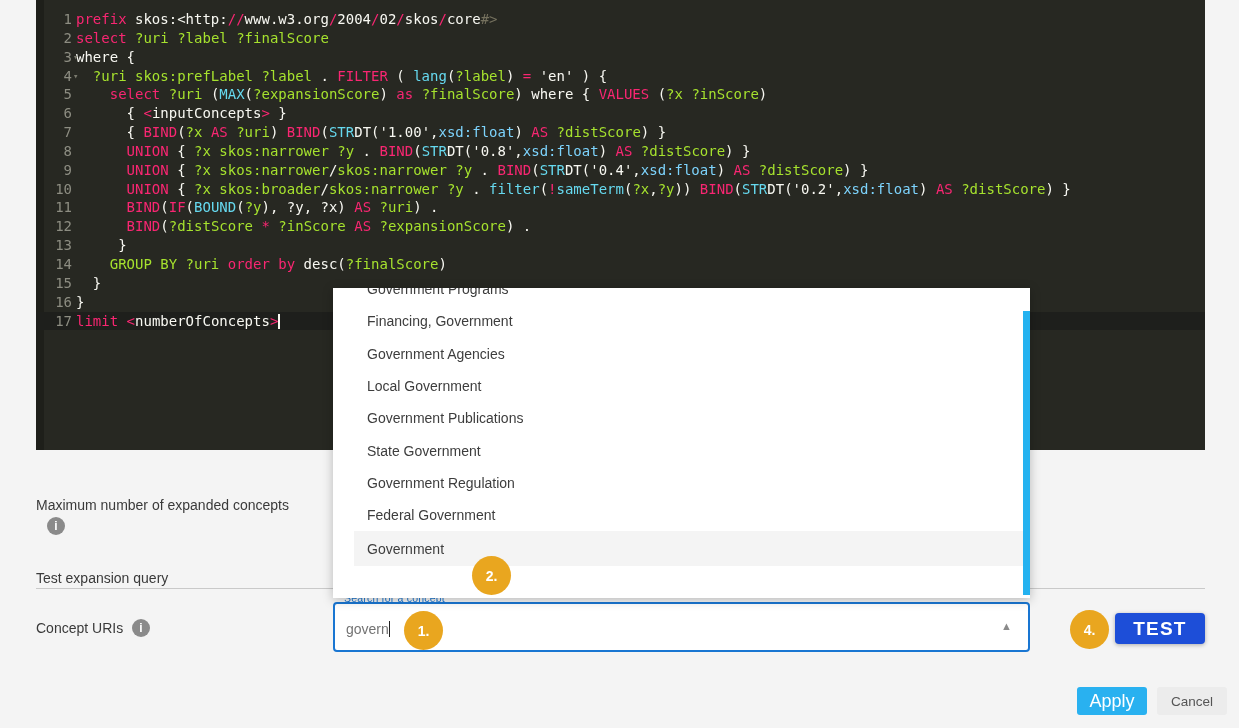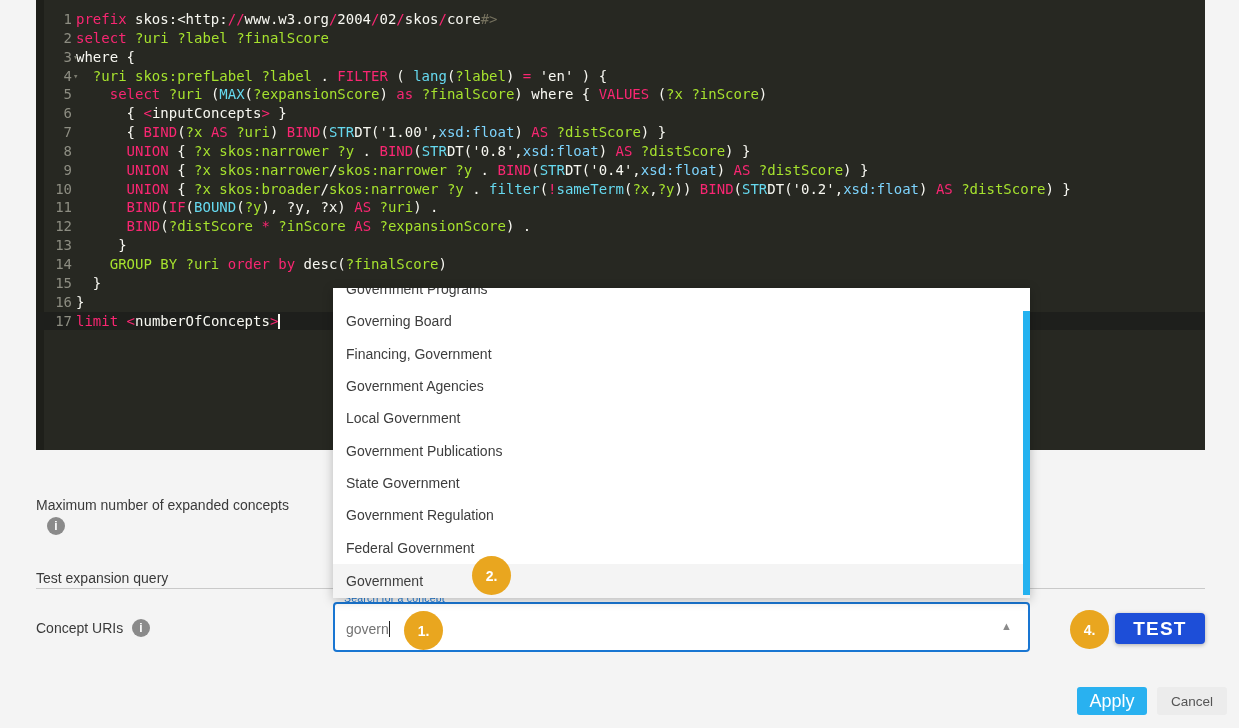--- a/index.html
+++ b/index.html
@@ -36,21 +36,21 @@
   .info-icon { position:absolute; width:18px; height:18px; border-radius:50%;
             background:#8a8a8a; color:#fff; font-size:12px; font-weight:bold;
             display:flex; align-items:center; justify-content:center; }
   #info-max { left:47px; top:517px; }
   #info-concept { left:132px; top:619px; }
 
   
   #dropdown { position:absolute; left:333px; top:288px; width:697px; height:310px;
             background:#fff; box-shadow:0 2px 10px rgba(0,0,0,0.25); z-index:5;
             overflow:hidden; }
-  #dropdown ul { list-style:none; transform:translateY(-15px); }
+  #dropdown ul { list-style:none; transform:translateY(-15px);margin-left:21px; }
   #dropdown li { height:32.3px; display:flex; align-items:center; padding-left:13px;
             font-size:14px; color:#3d3d3d; cursor:pointer; }
   #dropdown li.hl { background:#f4f4f4; height:34.5px; }
   #dropdown .scrollbar { position:absolute; right:0; top:23px; width:7px; height:284px;
             background:#24b2f0; }
 
   
   #search-box { position:absolute; left:333px; top:602px; width:697px; height:50px;
             background:#fff; border:2px solid #1976d2; border-radius:4px; z-index:1; }
   #search-label { position:absolute; left:344px; top:592px; font-size:10.5px;
@@ -119,21 +119,20 @@
   <div class="info-icon" id="info-concept">i</div>
 
   <div id="search-box"></div>
   <div id="search-label">Search for a concept</div>
   <div id="search-value"><span>govern</span><span class="input-cursor"></span></div>
   <div id="dropdown-arrow">▲</div>
 
   <div id="dropdown">
     <ul>
         <li>Government Programs</li>
-        <li>Governing Board</li>
         <li>Financing, Government</li>
         <li>Government Agencies</li>
         <li>Local Government</li>
         <li>Government Publications</li>
         <li>State Government</li>
         <li>Government Regulation</li>
         <li>Federal Government</li>
         <li class="hl">Government</li>
       </ul>
     <div class="scrollbar"></div>

